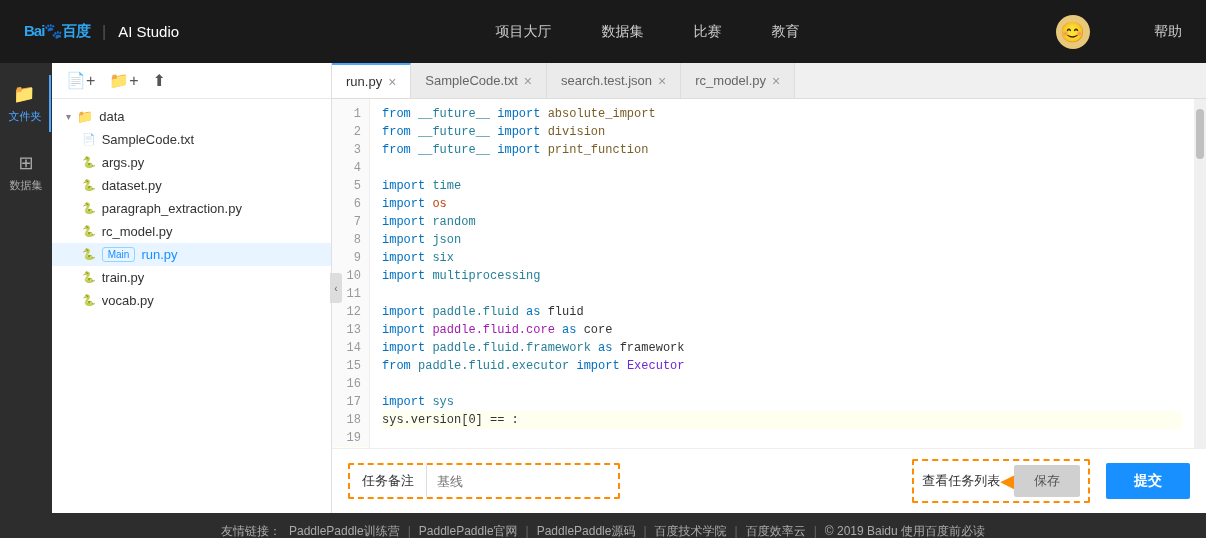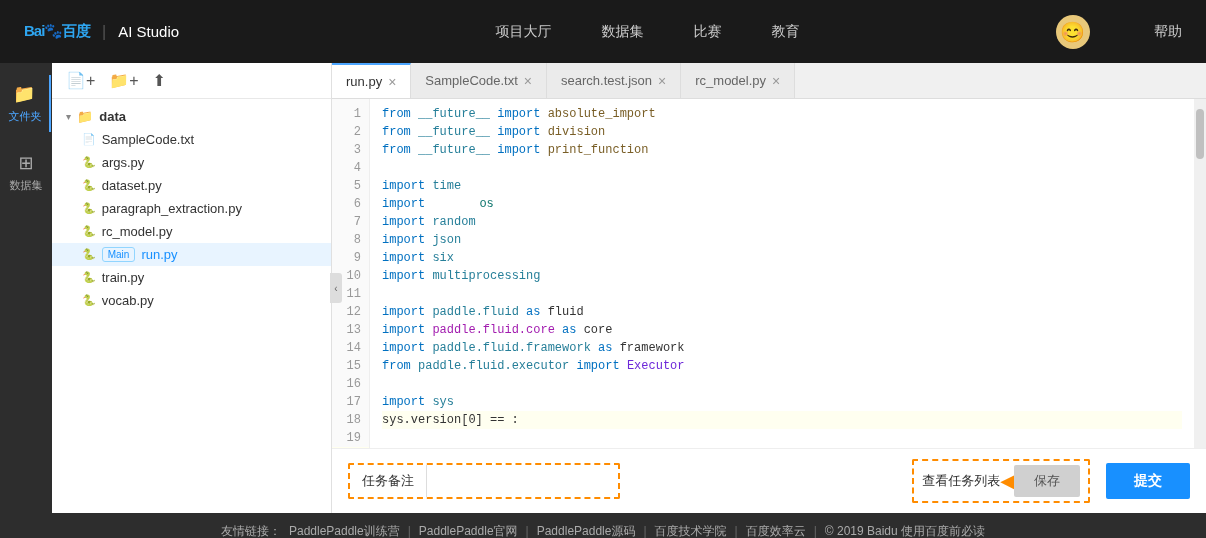--- a/index.html
+++ b/index.html
@@ -44,21 +44,21 @@
   <div style="width:280px; background:white; border-right:1px solid #e0e0e0; display:flex; flex-direction:column;">
     <div style="display:flex; align-items:center; padding:8px 14px; gap:14px; border-bottom:1px solid #e8e8e8;">
       <span style="cursor:pointer; color:#555; font-size:16px;">📄+</span>
       <span style="cursor:pointer; color:#555; font-size:16px;">📁+</span>
       <span style="cursor:pointer; color:#555; font-size:16px;">⬆</span>
     </div>
     <div style="flex:1; overflow-y:auto; padding:6px 0;">
       <div style="display:flex; align-items:center; gap:6px; padding:4px 14px; cursor:pointer; font-size:13px; color:#333;">
         <span style="font-size:10px; color:#888;">▾</span>
         <span>📁</span>
-        <span style="font-weight:700;text-align:center;">data</span>
+        <span style="font-weight:400;text-align:center;">data</span>
       </div>
       <div style="display:flex; align-items:center; gap:6px; padding:4px 14px 4px 30px; cursor:pointer; font-size:13px; color:#333;">
         <span style="font-size:11px; color:#888;">📄</span>
         <span>SampleCode.txt</span>
       </div>
       <div style="display:flex; align-items:center; gap:6px; padding:4px 14px 4px 30px; cursor:pointer; font-size:13px; color:#333;">
         <span style="font-size:11px; color:#888;">🐍</span>
         <span>args.py</span>
       </div>
       <div style="display:flex; align-items:center; gap:6px; padding:4px 14px 4px 30px; cursor:pointer; font-size:13px; color:#333;">
@@ -137,21 +137,21 @@
         <div style="padding-right:8px; color:#555; background:#ffe;">20</div>
 
       </div>
 
       <div style="flex:1; overflow:auto; padding:6px 12px; font-family:'Consolas','Courier New',monospace; font-size:12px; line-height:18px; color:#333; background:white;">
         <div><span style="color:#0070c1;">from</span> <span style="color:#267f99;">__future__</span> <span style="color:#0070c1;">import</span> <span style="color:#795e26;">absolute_import</span></div>
         <div><span style="color:#0070c1;">from</span> <span style="color:#267f99;">__future__</span> <span style="color:#0070c1;">import</span> <span style="color:#795e26;">division</span></div>
         <div><span style="color:#0070c1;">from</span> <span style="color:#267f99;">__future__</span> <span style="color:#0070c1;">import</span> <span style="color:#795e26;">print_function</span></div>
         <div>&nbsp;</div>
         <div><span style="color:#0070c1;">import</span> <span style="color:#267f99;">time</span></div>
-        <div><span style="color:#0070c1;">import</span> <span style="color:#0f766e;margin-left:47px;">os</span></div>
+        <div><span style="color:#0070c1;">import</span> <span style="color:#c2410c;">os</span></div>
         <div><span style="color:#0070c1;">import</span> <span style="color:#267f99;">random</span></div>
         <div><span style="color:#0070c1;">import</span> <span style="color:#267f99;">json</span></div>
         <div><span style="color:#0070c1;">import</span> <span style="color:#267f99;">six</span></div>
         <div><span style="color:#0070c1;">import</span> <span style="color:#267f99;">multiprocessing</span></div>
         <div>&nbsp;</div>
         <div><span style="color:#0070c1;">import</span> <span style="color:#267f99;">paddle.fluid</span> <span style="color:#0070c1;">as</span> <span>fluid</span></div>
         <div><span style="color:#0070c1;">import</span> <span style="color:#a21caf;">paddle.fluid.core</span> <span style="color:#0070c1;">as</span> <span>core</span></div>
         <div><span style="color:#0070c1;">import</span> <span style="color:#267f99;">paddle.fluid.framework</span> <span style="color:#0070c1;">as</span> <span>framework</span></div>
         <div><span style="color:#0070c1;">from</span> <span style="color:#267f99;">paddle.fluid.executor</span> <span style="color:#0070c1;">import</span> <span style="color:#6d28d9;">Executor</span></div>
         <div>&nbsp;</div>
@@ -162,20 +162,21 @@
 
       <div style="width:12px; background:#f0f0f0; flex-shrink:0; position:relative;">
         <div style="width:8px; height:50px; background:#c0c0c0; border-radius:4px; margin:2px; position:absolute; top:8px; left:0;"></div>
       </div>
     </div>
 
     <div style="background:white; border-top:1px solid #eee; padding:10px 16px; display:flex; align-items:center; gap:12px; position:relative; min-height:58px;">
 
       <div style="border:2px dashed #ff8c00; display:flex; align-items:stretch; height:36px; border-radius:2px; overflow:hidden; flex:1; max-width:430px;">
         <div style="padding:0 12px; font-size:13px; color:#333; border-right:1px solid #ddd; display:flex; align-items:center; white-space:nowrap;">任务备注</div>
+        <input type="text" style="border: none; outline: none; padding: 0px 10px; font-size: 13px; color: rgb(51, 51, 51); flex: 1 1 0%;" placeholder="基线">
       </div>
 
       <div style="flex:1;"></div>
 
       <div style="border:2px dashed #ff8c00; display:flex; align-items:center; padding:4px 8px; border-radius:2px; ">
         <span style="color:#333; font-size:13px; cursor:pointer; white-space:nowrap;">查看任务列表</span>
         <span style="color:#ff8c00; font-size:18px;">◀</span>
         <button style="background:#d0d0d0; color:#555; border:none; padding:6px 20px; font-size:13px; cursor:pointer; height:32px; border-radius:2px;">保存</button>
       </div>
 

